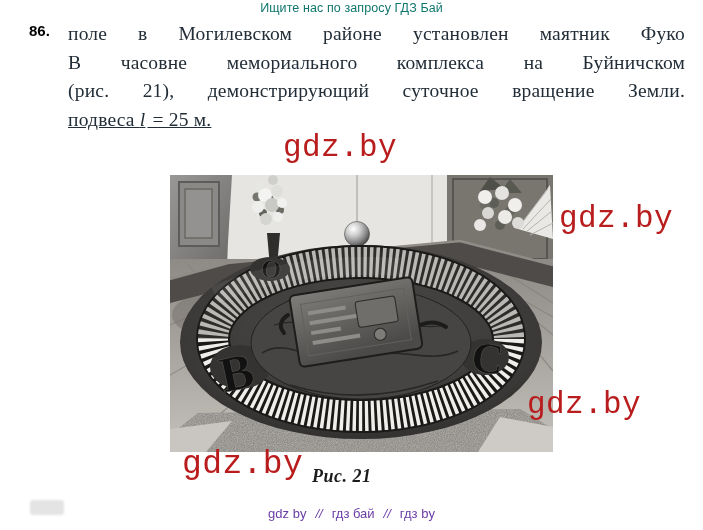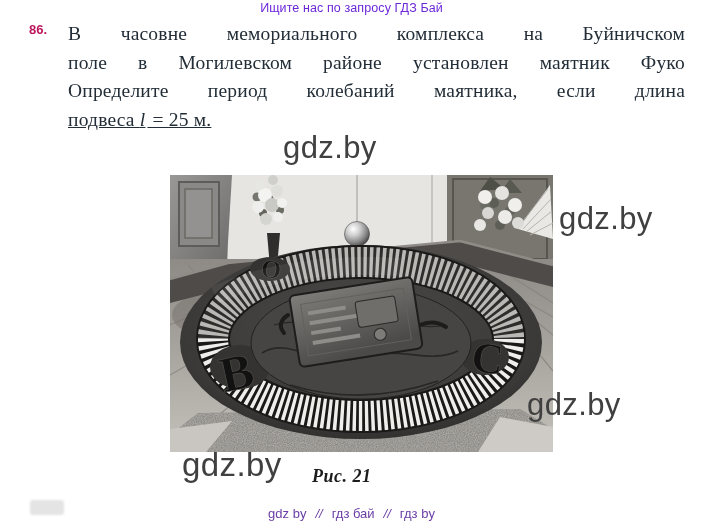--- a/index.html
+++ b/index.html
@@ -3,34 +3,34 @@
 <meta charset="utf-8">
 <style>
   html,body{margin:0;padding:0;}
   body{
     width:703px;height:530px;position:relative;overflow:hidden;
     background:#ffffff;font-family:"Liberation Sans",sans-serif;
   }
   .abs{position:absolute;}
   .header-notice{
     left:0;top:1px;width:703px;text-align:center;
-    font-size:12.5px;color:#6d28d9;letter-spacing:.1px;
+    font-size:12.5px;color:#0f766e;letter-spacing:.1px;
   }
   .problem-number{
-    left:29px;top:22px;font-size:13px;font-weight:bold;color:#be185d;
+    left:29px;top:22px;font-size:15px;font-weight:bold;color:#000000;
   }
   .problem-text{
     left:68px;top:20px;width:617px;
     font-family:"Liberation Serif",serif;font-size:19.5px;line-height:28.6px;
     color:#222d37;letter-spacing:.2px;
   }
   .line-j{text-align:justify;text-align-last:justify;}
   .line-l{text-align:left;text-decoration:underline;}
   .math-var{font-style:italic;padding-right:2px;}
-  .wm{color:#404040;font-size:31px;letter-spacing:.4px;white-space:nowrap;}
+  .wm{color:#b91c1c;font-size:31px;letter-spacing:.4px;white-space:nowrap;font-family:Liberation Mono, monospace;}
   .wm-inline{left:283px;top:130px;}
   .wm-a{left:559px;top:201px;}
   .wm-b{left:527px;top:387px;}
   .wm-c{left:182px;top:446px;font-size:33px;}
   .photo{left:170px;top:175px;width:383px;height:277px;}
   .photo svg{display:block;}
   .caption{
     left:312px;top:466px;font-family:"Liberation Serif",serif;
     font-style:italic;font-weight:bold;font-size:18px;color:#1c1c1c;letter-spacing:.5px;
   }
@@ -39,23 +39,23 @@
   .faint{left:30px;top:500px;width:34px;height:15px;background:#e4e4e4;border-radius:3px;filter:blur(1px);}
 </style>
 </head>
 <body>
 
 <div class="abs header-notice">Ищите нас по запросу ГДЗ Бай</div>
 
 <div class="abs problem-number">86.</div>
 
 <div class="abs problem-text">
+  <div class="line-j">поле в Могилевском районе установлен маятник Фуко</div>
   <div class="line-j">В часовне мемориального комплекса на Буйничском</div>
-  <div class="line-j">поле в Могилевском районе установлен маятник Фуко</div>
-  <div class="line-j">Определите период колебаний маятника, если длина</div>
+  <div class="line-j">(рис. 21), демонстрирующий суточное вращение Земли.</div>
   <div class="line-l"><span>подвеса </span><span class="math-var">l</span><span> = 25 м.</span></div>
 </div>
 
 <div class="abs wm wm-inline">gdz.by</div>
 
 <div class="abs photo">
 <svg viewBox="0 0 383 277" width="383" height="277" xmlns="http://www.w3.org/2000/svg">
   <defs>
     <radialGradient id="sph" cx="0.35" cy="0.3" r="0.8">
       <stop offset="0" stop-color="#ffffff"></stop>

